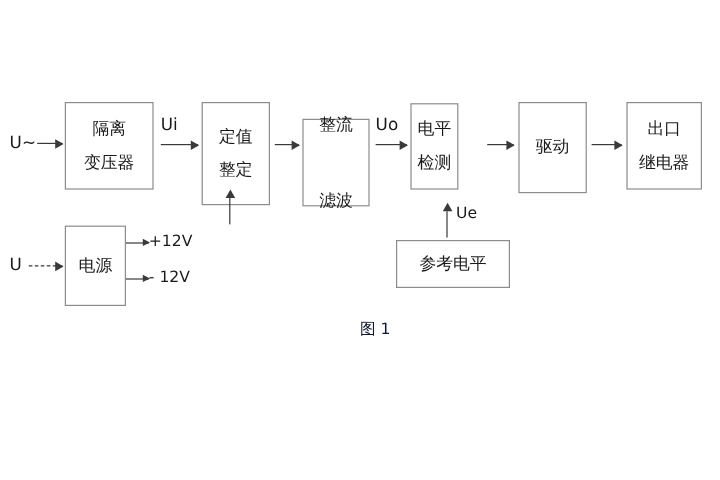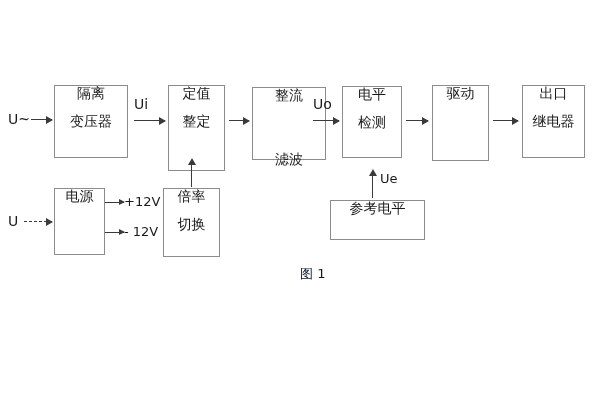--- a/index.html
+++ b/index.html
@@ -12,20 +12,21 @@
   #canvas{position:relative;width:600px;height:400px;}
 
   .blk{
     position:absolute;
     border:1px solid #8c8c8c;
     background:#ffffff;
     box-sizing:border-box;
     display:flex;
     flex-direction:column;
     align-items:center;
+    justify-content:center;
     color:#1a1a1a;
     font-size:14px;
     line-height:1.0;
   }
   .blk .ln{display:block;white-space:nowrap;}
   .blk .ln + .ln{margin-top:14px;}
   .blk.one .ln{margin-top:0;}
 
   .lbl{
     position:absolute;
@@ -117,29 +118,29 @@
   <div class="lbl" style="left:134px;top:97px;text-align:right;">Ui</div>
   <div class="arrow-r" style="left:134px;top:120px;width:31px;"></div>
 
   <div class="blk" style="left:168px;top:85px;width:57px;height:86px;">
     <span class="ln">定值</span>
     <span class="ln">整定</span>
   </div>
 
   <div class="arrow-r" style="left:229px;top:120px;width:20px;"></div>
 
-  <div class="blk" style="left:252px;top:87px;width:74px;height:73px;gap:36px;">
+  <div class="blk" style="left:252px;top:99px;width:56px;height:73px;gap:36px;">
     <span class="ln">整流</span>
     <span class="ln">滤波</span>
   </div>
 
   <div class="lbl" style="left:313px;top:97px;">Uo</div>
   <div class="arrow-r" style="left:313px;top:120px;width:26px;"></div>
 
-  <div class="blk" style="left:342px;top:86px;width:60px;height:72px;">
+  <div class="blk" style="left:342px;top:86px;width:40px;height:72px;">
     <span class="ln">电平</span>
     <span class="ln">检测</span>
   </div>
 
   <div class="arrow-r" style="left:406px;top:120px;width:22px;"></div>
 
   <div class="blk one" style="left:432px;top:85px;width:57px;height:76px;">
     <span class="ln">驱动</span>
   </div>
 
@@ -156,24 +157,20 @@
   <div class="blk one" style="left:54px;top:188px;width:51px;height:67px;">
     <span class="ln">电源</span>
   </div>
 
   <div class="tick" style="left:105px;top:202px;width:19px;"></div>
   <div class="lbl sm" style="left:124px;top:195px;">+12V</div>
 
   <div class="tick" style="left:105px;top:232px;width:19px;"></div>
   <div class="lbl sm" style="left:124px;top:225px;">- 12V</div>
 
-  <div class="blk" style="left:163px;top:188px;width:57px;height:69px;">
-    <span class="ln">倍率</span>
-    <span class="ln">切换</span>
-  </div>
 
   <div class="arrow-u" style="left:191px;top:165px;height:22px;"></div>
 
   <div class="blk one" style="left:330px;top:200px;width:95px;height:40px;">
     <span class="ln">参考电平</span>
   </div>
 
   <div class="arrow-u" style="left:372px;top:176px;height:22px;"></div>
   <div class="lbl sm" style="left:380px;top:172px;">Ue</div>
 

